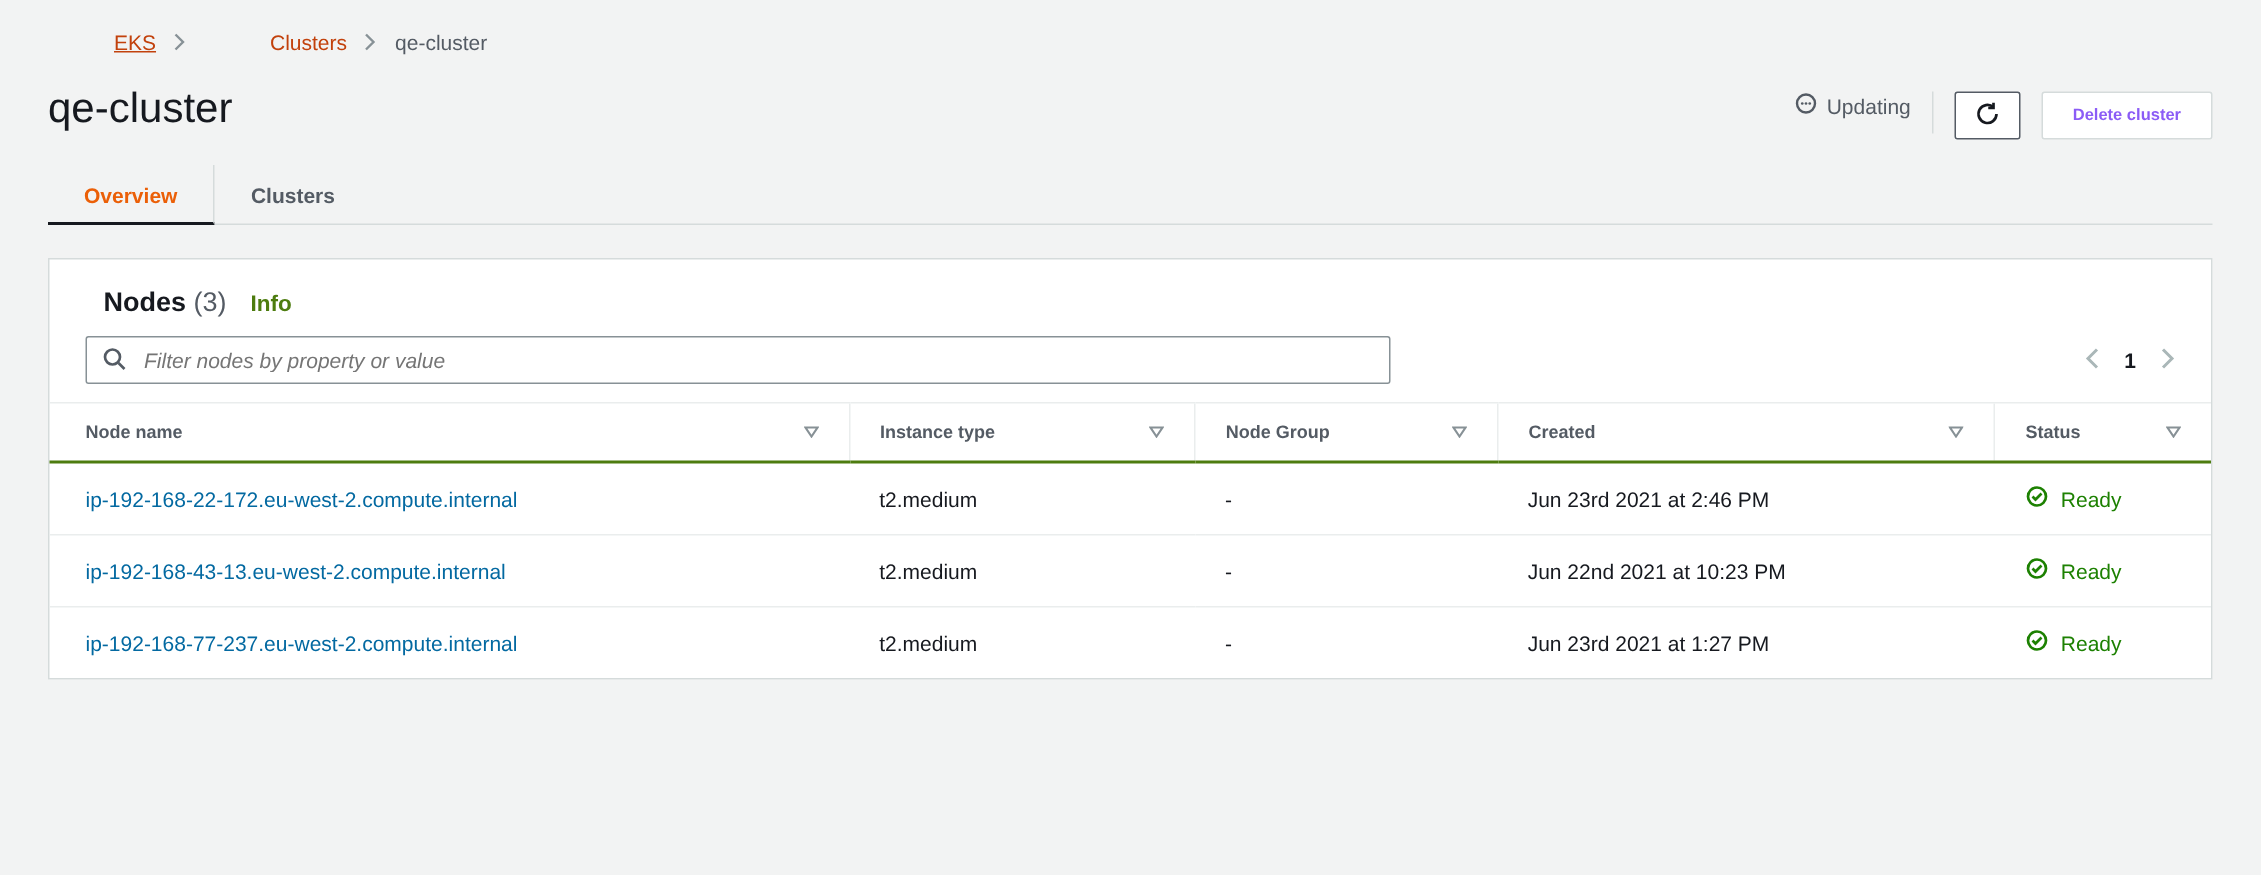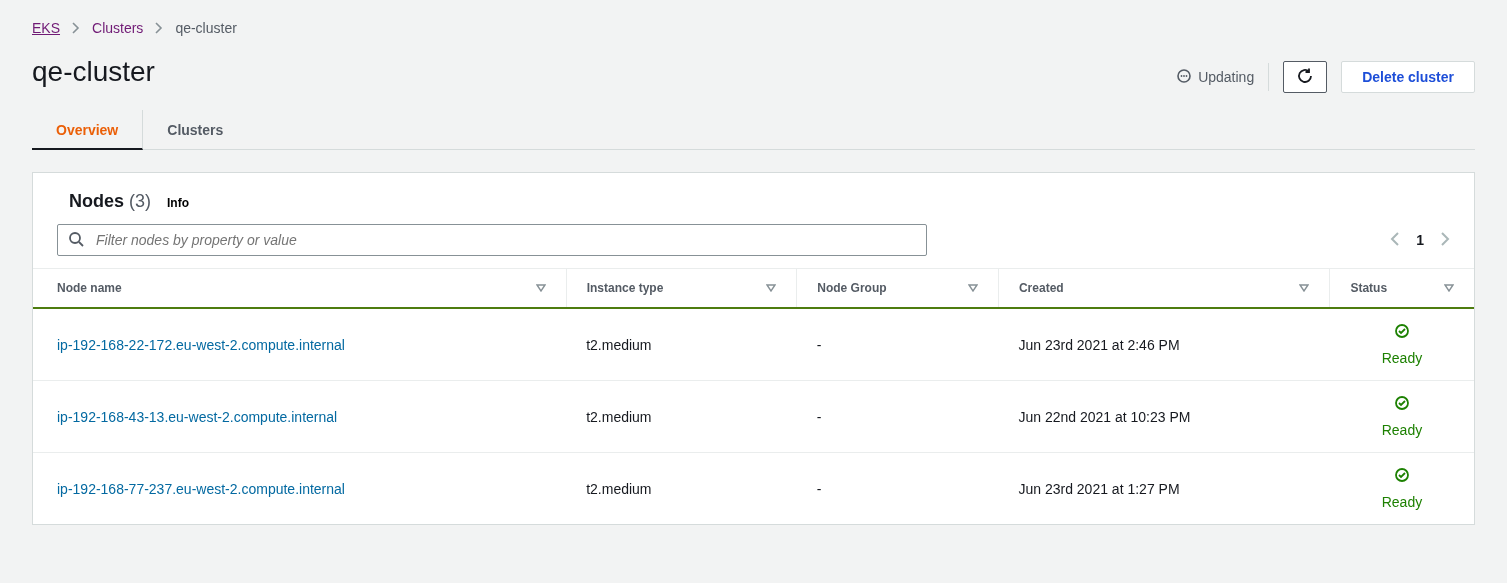--- a/index.html
+++ b/index.html
@@ -12,50 +12,50 @@
     font-size: 14px;
   }
   .page { padding: 20px 32px; }
   .breadcrumb {
     display: flex;
     align-items: center;
     gap: 12px;
     margin-bottom: 16px;
     font-size: 14px;
   }
-  .breadcrumb a { color: #701a75; text-decoration: none; }
+  .breadcrumb a { color: #c2410c; text-decoration: none; margin-left: 44px; }
   .breadcrumb a.active { text-decoration: underline; }
   .breadcrumb .sep { color: #879196; display:flex; align-items:center;}
   .breadcrumb .current { color: #545b64; }
   .header-row {
     display: flex;
     justify-content: space-between;
     align-items: center;
     margin-bottom: 8px;
   }
   .page-title { font-size: 28px; font-weight: 400; margin: 4px 0 14px 0; }
-  .header-actions { display: flex; align-items: center; gap: 14px; }
+  .header-actions { display: flex; align-items: flex-start; gap: 14px; }
   .status-chip { display: flex; align-items: center; gap: 6px; color: #545b64; font-size: 14px;}
   .vdiv { width:1px; height:28px; background:#d5dbdb;}
   .icon-btn {
     border: 1px solid #545b64;
     background: #fff;
     border-radius: 2px;
     height: 32px; width: 44px;
     display:flex;align-items:center;justify-content:center;
     cursor:pointer;
   }
   .btn {
     border: 1px solid #d5dbdb;
     background: #fff;
-    color: #1d4ed8;
+    color: #8b5cf6;
     border-radius: 2px;
     height: 32px;
     padding: 0 20px;
-    font-size: 14px;
+    font-size: 11px;
     cursor: not-allowed;
     font-weight:700;
   }
   .tabs {
     display:flex;
     border-bottom: 1px solid #d5dbdb;
     margin-bottom: 22px;
   }
   .tab {
     padding: 12px 24px;
@@ -77,21 +77,21 @@
     padding-bottom: 0;
   }
   .panel-header {
     padding: 18px 24px 12px 24px;
     display:flex;
     align-items:baseline;
     gap:16px;
   }
   .panel-title { font-size: 18px; font-weight:700;margin-left:12px;}
   .panel-title .count { font-weight:400; color:#545b64;}
-  .info-link { color:#000000; font-size:12px; font-weight:700; cursor:pointer;}
+  .info-link { color:#4d7c0f; font-size:15px; font-weight:700; cursor:pointer;}
   .filter-row {
     padding: 0 24px 12px 24px;
     display:flex; justify-content:space-between; align-items:center;
   }
   .filter-box {
     display:flex;align-items:center;
     border:1px solid #879196;
     border-radius:2px;
     width: 870px;
     height: 32px;
@@ -117,21 +117,21 @@
   thead th .th-inner{ display:flex; justify-content:space-between; align-items:center;}
   .sort-ic { color:#879196; }
   tbody td {
     padding: 14px 20px;
     border-bottom: 1px solid #eaeded;
     font-size:14px;
     color:#16191f;
   }
   tbody tr:last-child td{ border-bottom:none;}
   .link { color:#0369a1; cursor:pointer;}
-  .status-ok { display:flex; align-items:center; gap:8px; color:#1d8102;flex-direction:column;}
+  .status-ok { display:flex; align-items:center; gap:8px; color:#1d8102;}
   thead th:first-child, tbody td:first-child { padding-left: 24px;}
   thead th + th { border-left: 1px solid #eaeded; }
 </style>
 </head>
 <body>
 
 <div class="page">
 
   <div class="breadcrumb">
     <a href="#" class="active">EKS</a>

